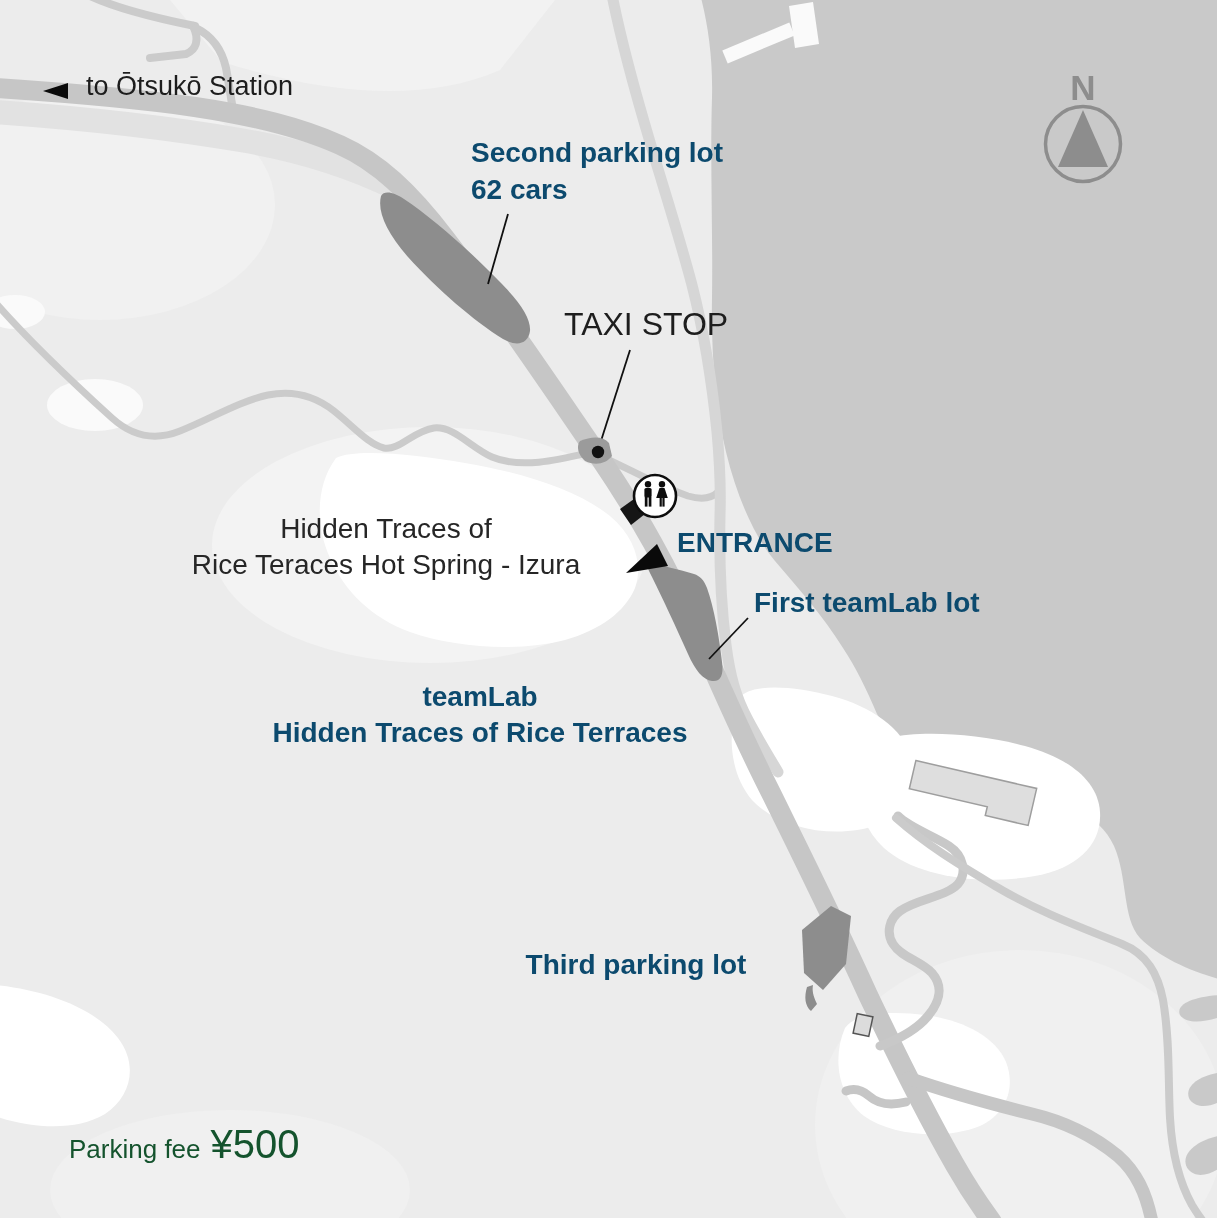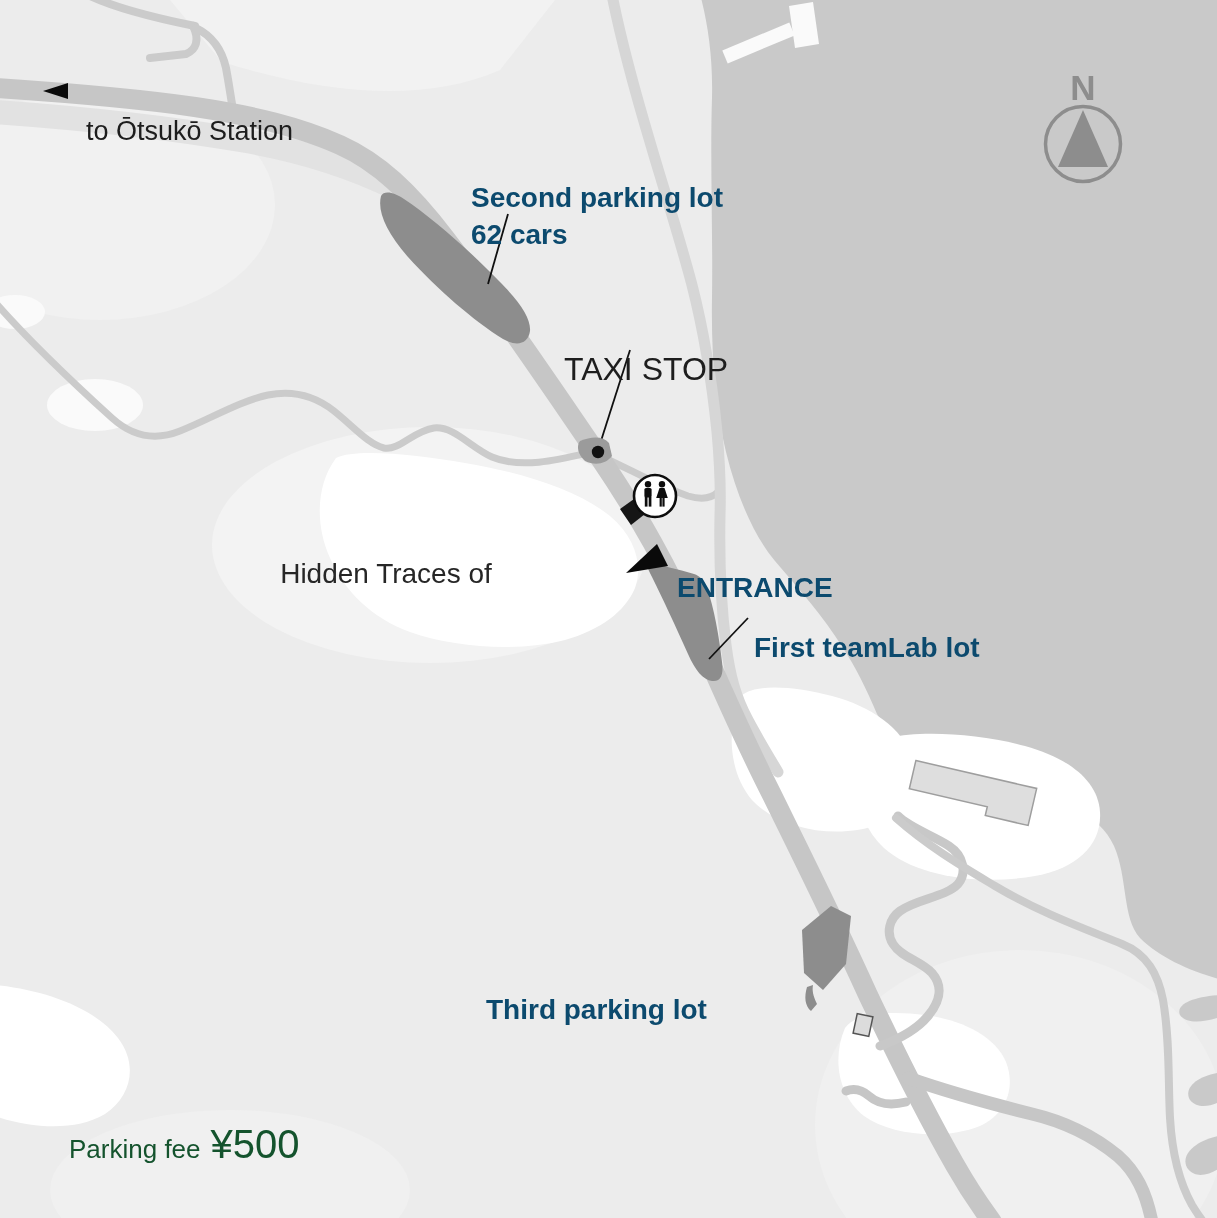--- a/index.html
+++ b/index.html
@@ -1,22 +1,22 @@
 <!DOCTYPE html>
 <html><head>
 <meta charset="utf-8">
 <style>
   html,body{margin:0;padding:0;background:#ececec;}
   #stage{position:relative;width:1217px;height:1218px;overflow:hidden;background:#ececec;
          font-family:"Liberation Sans","DejaVu Sans",sans-serif;}
   #mapsvg{position:absolute;left:0;top:0;width:1217px;height:1218px;}
-  .lbl{position:absolute;white-space:nowrap;color:#1d1d1d;font-size:28px;line-height:36px;margin-top:45px;}
+  .lbl{position:absolute;white-space:nowrap;color:#1d1d1d;font-size:28px;line-height:36px;}
   .lbl.bold{font-weight:bold;color:#0c4a6e;}
   .lbl.center{text-align:center;}
-  .lbl.right{text-align:left;}
+  .lbl.right{text-align:center;}
   .fee{position:absolute;left:69px;top:1122px;color:#14532d;}
   .fee .fee-label{font-size:26px;vertical-align:baseline;}
   .fee .fee-value{font-size:40px;vertical-align:baseline;margin-left:10px;}
 </style>
 </head>
 <body>
 
 <div id="stage">
 
 <svg id="mapsvg" viewBox="0 0 1217 1218">
@@ -165,28 +165,33 @@
 
 <div class="lbl bold" style="left:471px;top:134px;line-height:37px;">
   <div>Second parking lot</div>
   <div>62 cars</div>
 </div>
 
 <div class="lbl" style="left:564px;top:306px;font-size:32px;">TAXI STOP</div>
 
 <div class="lbl center" style="left:166px;top:511px;width:440px;line-height:36px;color:#262626;">
   <div>Hidden Traces of</div>
+  <div>Rice Teraces Hot Spring - Izura</div>
 </div>
 
 <div class="lbl bold" style="left:677px;top:525px;">ENTRANCE</div>
 
 <div class="lbl bold" style="left:754px;top:585px;">
   <div>First teamLab lot</div>
 </div>
 
+<div class="lbl bold center" style="left:255px;top:679px;width:450px;">
+  <div>teamLab</div>
+  <div>Hidden Traces of Rice Terraces</div>
+</div>
 
 
 <div class="lbl bold right" style="left:486px;top:947px;width:300px;">
   <div>Third parking lot</div>
 </div>
 
 <div class="fee">
   <span class="fee-label">Parking fee</span><span class="fee-value">¥500</span>
 </div>
 

